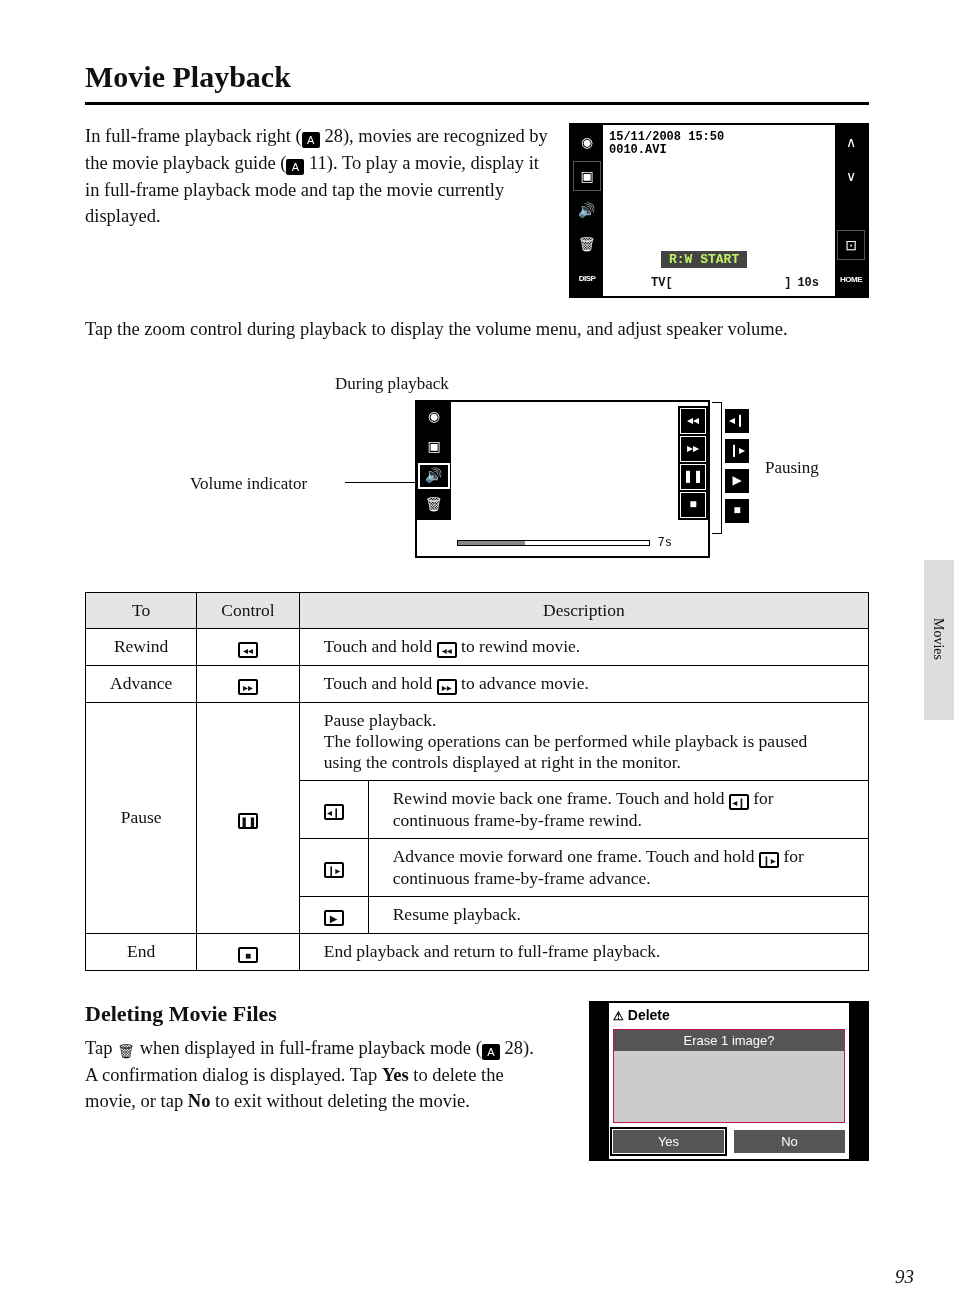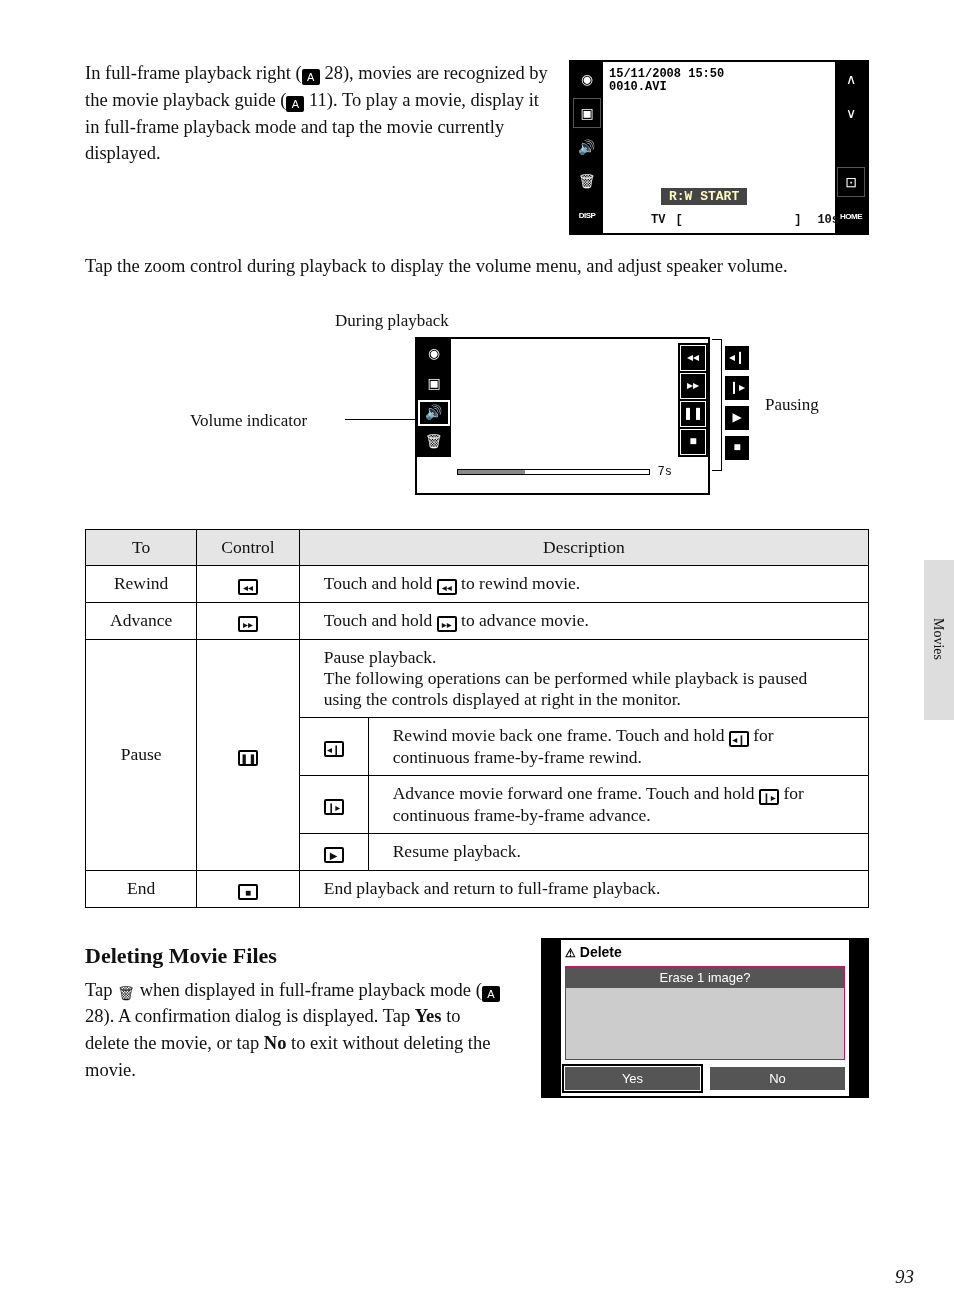--- a/index.html
+++ b/index.html
@@ -15,55 +15,55 @@
 
   
   .cam-screen { width: 300px; height: 175px; border: 2px solid #000; background: #fff; position: relative; font-family: Arial, sans-serif; }
   .cam-left { position: absolute; left: 0; top: 0; bottom: 0; width: 32px; background: #000; display: flex; flex-direction: column; }
   .cam-right { position: absolute; right: 0; top: 0; bottom: 0; width: 32px; background: #000; display: flex; flex-direction: column; }
   .cam-icon { flex: 0 0 34px; display: flex; align-items: center; justify-content: center; color: #fff; font-size: 14px; background: #000; }
   .cam-icon.outlined { margin: 2px; border: 1px solid #555; flex-basis: 30px; }
   .cam-icon.disp { font-size: 8px; font-weight: bold; letter-spacing: -0.5px; }
   .cam-info { position: absolute; left: 38px; top: 6px; font-family: 'Courier New', monospace; font-size: 12px; font-weight: bold; line-height: 1.1; }
   .cam-info.outline { color: #000000; text-shadow: -1px 0 #fff, 1px 0 #fff, 0 -1px #fff, 0 1px #fff; }
-  .cam-start { position: absolute; left: 90px; bottom: 28px; font-family: 'Courier New', monospace; font-size: 13px; font-weight: bold; background: #444; color: #fef9c3; padding: 1px 8px; }
-  .cam-bottom { position: absolute; left: 80px; right: 36px; bottom: 6px; font-family: 'Courier New', monospace; font-size: 12px; font-weight: bold; display: flex; align-items: flex-end; gap: 10px; }
+  .cam-start { position: absolute; left: 90px; bottom: 28px; font-family: 'Courier New', monospace; font-size: 13px; font-weight: bold; background: #444; color: #bef264; padding: 1px 8px; }
+  .cam-bottom { position: absolute; left: 80px; right: 36px; bottom: 6px; font-family: 'Courier New', monospace; font-size: 12px; font-weight: bold; display: flex; align-items: flex-end; }
   .cam-bottom .bracket { letter-spacing: 6px; }
 
   
   .diagram-wrap { text-align: center; margin-bottom: 18px; position: relative; height: 200px; margin-top: 31px; }
   .diagram-title { font-size: 17px; margin-bottom: 6px; position: absolute; left: 250px; top: 0; }
   .diagram-label-left { position: absolute; left: 105px; top: 100px; font-size: 17px; }
   .diagram-label-right { position: absolute; left: 680px; top: 84px; font-size: 17px; }
   .cam2 { position: absolute; left: 330px; top: 26px; width: 295px; height: 158px; border: 2px solid #000; background: #fff; }
   .cam2-left { position: absolute; left: 0; top: 0; width: 34px; background: #000; display: flex; flex-direction: column; }
   .cam2-left .cam-icon { flex: 0 0 30px; }
   .cam2-left .cam-icon.double-outline { border: 2px double #fff; margin: 1px; flex-basis: 26px; }
   .cam2-controls { position: absolute; right: 0; top: 4px; width: 30px; background: #000; display: flex; flex-direction: column; gap: 2px; padding: 2px; }
   .cam2-controls-paused { position: absolute; right: -44px; top: 4px; width: 30px; display: flex; flex-direction: column; gap: 4px; padding: 2px; }
   .ctrl-btn { width: 26px; height: 26px; background: #fff; border: 2px solid #000; color: #000; font-size: 12px; display: flex; align-items: center; justify-content: center; }
   .cam2 .ctrl-btn { background: #000; color: #fff; border: 1px solid #fff; }
   .controls-bracket { position: absolute; right: -14px; top: 0; width: 10px; height: 132px; border: 1px solid #000; border-left: none; }
-  .cam2-bottom { position: absolute; left: 40px; right: 36px; bottom: 14px; font-family: 'Courier New', monospace; font-size: 12px; display: flex; align-items: center; gap: 8px; }
+  .cam2-bottom { position: absolute; left: 40px; right: 36px; bottom: 6px; font-family: 'Courier New', monospace; font-size: 12px; display: flex; align-items: center; gap: 8px; }
   .progress { flex: 1; height: 6px; border: 1px solid #000; position: relative; }
   .progress::after { content: ''; position: absolute; left: 0; top: 0; bottom: 0; width: 35%; background: #888; }
   .vol-line { position: absolute; left: 260px; top: 108px; width: 74px; height: 1px; background: #000; }
 
   
   table.controls { width: 100%; border-collapse: collapse; margin-bottom: 30px; font-size: 17.5px; }
   table.controls th, table.controls td { border: 1px solid #000; padding: 7px 24px; vertical-align: middle; }
   table.controls th { background: #e5e5e5; font-weight: normal; text-align: center; }
   table.controls td.center { text-align: center; }
   table.controls td.desc { text-align: left; }
   .inline-ctrl { display: inline-block; width: 20px; height: 16px; border: 2px solid #000; font-size: 10px; line-height: 13px; text-align: center; vertical-align: -2px; border-radius: 2px; }
 
   
-  .deleting-row { display: flex; gap: 40px; align-items: flex-end; }
+  .deleting-row { display: flex; gap: 40px; }
   .deleting-text { flex: 1; }
-  .dialog { width: 328px; height: 160px; border: 2px solid #000; background: #fff; position: relative; font-family: Arial, sans-serif; font-size: 13px; }
+  .dialog { width: 280px; height: 160px; border: 2px solid #000; background: #fff; position: relative; font-family: Arial, sans-serif; font-size: 13px; }
   .dialog-left { position: absolute; left: 0; top: 0; bottom: 0; width: 18px; background: #000; }
   .dialog-right { position: absolute; right: 0; top: 0; bottom: 0; width: 18px; background: #000; }
   .dialog-header { position: absolute; left: 22px; top: 4px; color: #000; font-weight: bold; text-shadow: -1px 0 #fff, 1px 0 #fff, 0 -1px #fff, 0 1px #fff; font-size: 14px; }
   .dialog-header::before { content: "⚠"; margin-right: 4px; font-size: 12px; }
   .dialog-body { position: absolute; left: 22px; right: 22px; top: 26px; bottom: 36px; background: #ccc; border: 1px solid #be185d; }
   .dialog-q { background: #555; color: #fff; text-align: center; padding: 3px 0; font-size: 13px; }
   .dialog-btns { position: absolute; left: 22px; right: 22px; bottom: 6px; display: flex; gap: 10px; }
   .dialog-btn { flex: 1; text-align: center; background: #555; color: #fff; padding: 4px 0; font-size: 13px; }
   .dialog-btn.yes { outline: 2px solid #000; outline-offset: 1px; }
 
@@ -72,20 +72,21 @@
   .side-tab-text { position: absolute; right: 8px; top: 618px; font-size: 14px; writing-mode: vertical-rl; }
 
   
   .page-num { position: absolute; right: 40px; bottom: 26px; font-size: 19px; font-style: italic; }
 </style>
 </head>
 <body>
 
 <div class="page">
 
+  <h1>Movie Playback</h1>
 
   <div class="intro-row">
     <div class="intro-text">
       <p>
         <span>In full-frame playback right (</span><span class="ref-icon">A</span> <span>28</span><span>), movies are recognized by the movie playback guide (</span><span class="ref-icon">A</span> <span>11</span><span>). To play a movie, display it in full-frame playback mode and tap the movie currently displayed.</span>
       </p>
     </div>
     <div class="cam-screen">
       <div class="cam-left">
         <div class="cam-icon">◉</div>

